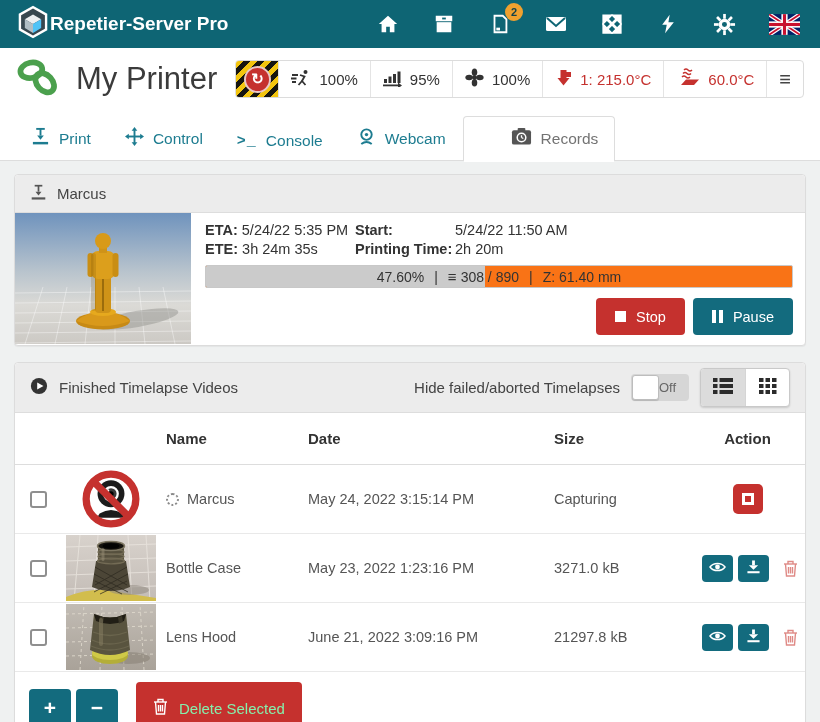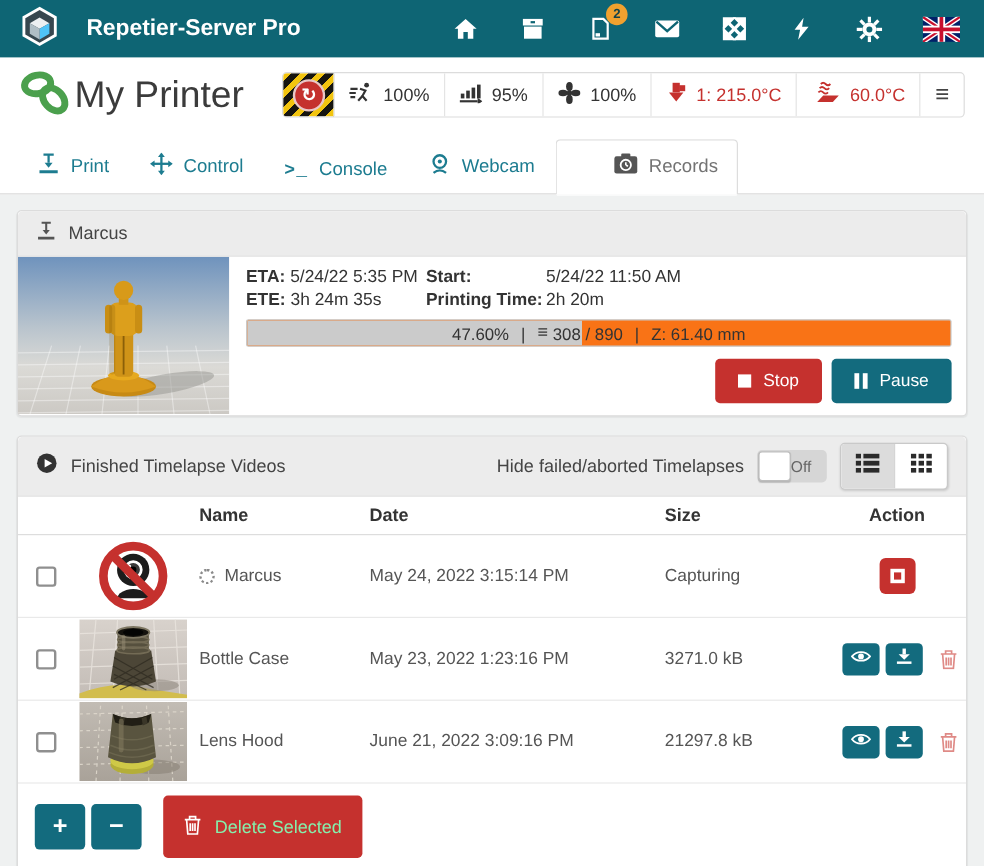--- a/index.html
+++ b/index.html
@@ -1,30 +1,30 @@
 <!DOCTYPE html>
 <html><head>
 <meta charset="utf-8">
 <style>
   * { box-sizing: border-box; margin: 0; padding: 0; }
   html,body { width:820px; height:722px; overflow:hidden; }
   body { font-family:"Liberation Sans", sans-serif; background:#eff1f1; color:#333; }
 
   
   .navbar { height:48px; background:#0e6574; display:flex; align-items:center; padding:0 16px; }
-  .brand { display:flex; align-items:center; gap:22px;text-align:center; }
+  .brand { display:flex; align-items:center; gap:0;text-align:center; }
   .brand-title { color:#fff; font-size:19px; font-weight:bold; white-space:nowrap; }
   .nav-icons { margin-left:auto; display:flex; align-items:center; gap:32px; padding-right:4px; }
   .nav-icon { position:relative; width:24px; height:24px; display:flex; align-items:center; justify-content:center; cursor:pointer; }
   .badge { position:absolute; top:-9px; right:-11px; background:#f0a12f; color:#14424b; font-weight:bold;
            font-size:11px; width:18px; height:18px; border-radius:50%; display:flex; align-items:center; justify-content:center; }
 
   
   .printer-header { height:62px; background:#fff; display:flex; align-items:center; padding:0 16px; }
-  .printer-title { display:flex; align-items:center; }
+  .printer-title { display:flex; align-items:center; gap:14px; }
   .printer-name { font-size:31px; font-weight:500; color:#3b3b3b; }
   .status-group { margin-left:auto; display:flex; align-items:stretch; height:38px; background:#fff;
                   border:1px solid #dcdcdc; border-radius:4px; overflow:hidden; }
   .status-item { display:flex; align-items:center; gap:8px; padding:0 12px; border-left:1px solid #e4e4e4;
                  font-size:15px; color:#333; cursor:pointer; white-space:nowrap; }
   .status-item:first-child { border-left:none; }
   .status-item.red { color:#c5312e; }
   .status-item.estop { padding:0; width:42px; justify-content:center;
                        background:repeating-linear-gradient(135deg,#f2c40f 0 5px,#16150f 5px 10px); }
   .estop-circle { width:27px; height:27px; border-radius:50%; background:#c5312e; border:2px solid #e9c7c6;
@@ -72,21 +72,21 @@
   .hide-label { font-size:15px; color:#444; }
   .toggle { width:58px; height:27px; background:#d6d6d6; border-radius:4px; display:flex; align-items:center; cursor:pointer; }
   .toggle-knob { width:27px; height:25px; background:#fff; border:1px solid #bdbdbd; border-radius:3px; margin-left:1px; box-shadow:0 1px 1px rgba(0,0,0,.15); }
   .toggle-label { flex:1; text-align:left; font-size:13px; color:#666; }
   .view-switch { display:flex; border:1px solid #c9c9c9; border-radius:4px; overflow:hidden; background:#fff; box-shadow:0 1px 2px rgba(0,0,0,.15); }
   .view-btn { width:44px; height:37px; display:flex; align-items:center; justify-content:center; cursor:pointer; }
   .view-btn.active { background:#dcdcdc; }
   .view-btn + .view-btn { border-left:1px solid #d5d5d5; }
 
   .t-head, .t-row { display:grid; grid-template-columns:36px 100px 142px 246px 148px 1fr; align-items:center; padding:0 12px 0 15px; }
-  .t-head { height:32px; border-bottom:1px solid #ddd; font-weight:bold; font-size:15px; color:#333; }
+  .t-head { height:52px; border-bottom:1px solid #ddd; font-weight:bold; font-size:15px; color:#333; }
   .th-action { text-align:center; }
   .t-row { height:69px; border-bottom:1px solid #e9e9e9; font-size:14.5px; color:#555; }
   .cb { appearance:none; -webkit-appearance:none; width:17px; height:17px; border:2px solid #8f8f8f; border-radius:3px; background:#fff; cursor:pointer; }
   .thumb { width:90px; height:66px; display:flex; align-items:center; justify-content:center; overflow:hidden; cursor:pointer; }
   .name-cell { display:flex; align-items:center; gap:8px; }
   .spinner { width:13px; height:13px; border:2px dotted #8a8a8a; border-radius:50%; flex:none; }
   .action-cell { display:flex; align-items:center; justify-content:center; gap:5px; }
   .icon-btn { width:31px; height:27px; border-radius:4px; background:#136b7e; display:flex; align-items:center; justify-content:center; cursor:pointer; }
   .stop-cap-btn { width:30px; height:30px; border-radius:5px; background:#c5312e; display:flex; align-items:center; justify-content:center; cursor:pointer; }
   .stop-cap-inner { width:12px; height:12px; border:3px solid #fff; }

